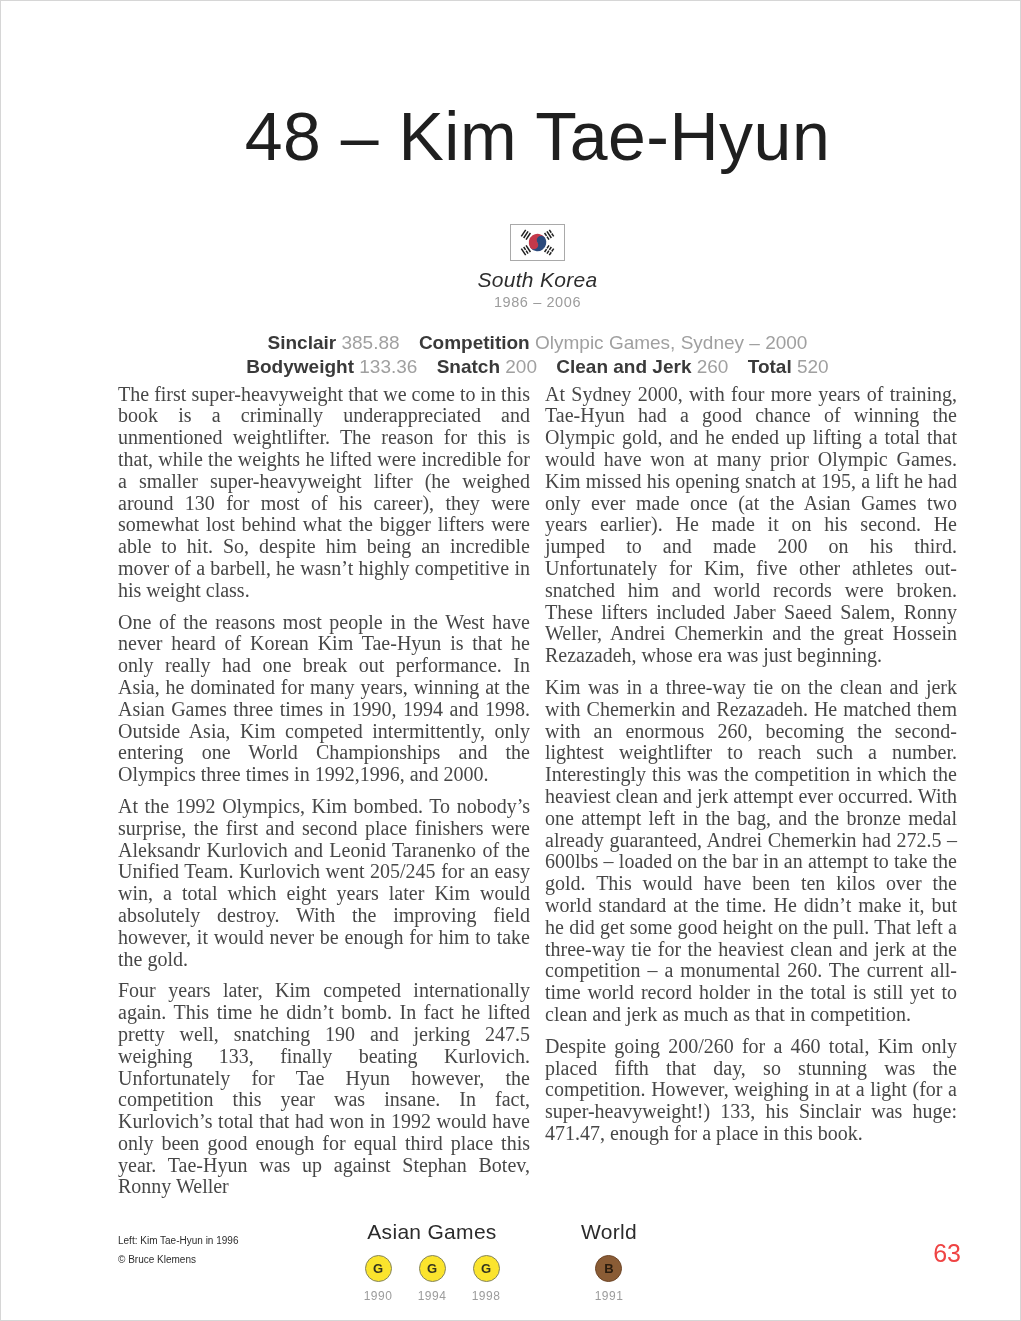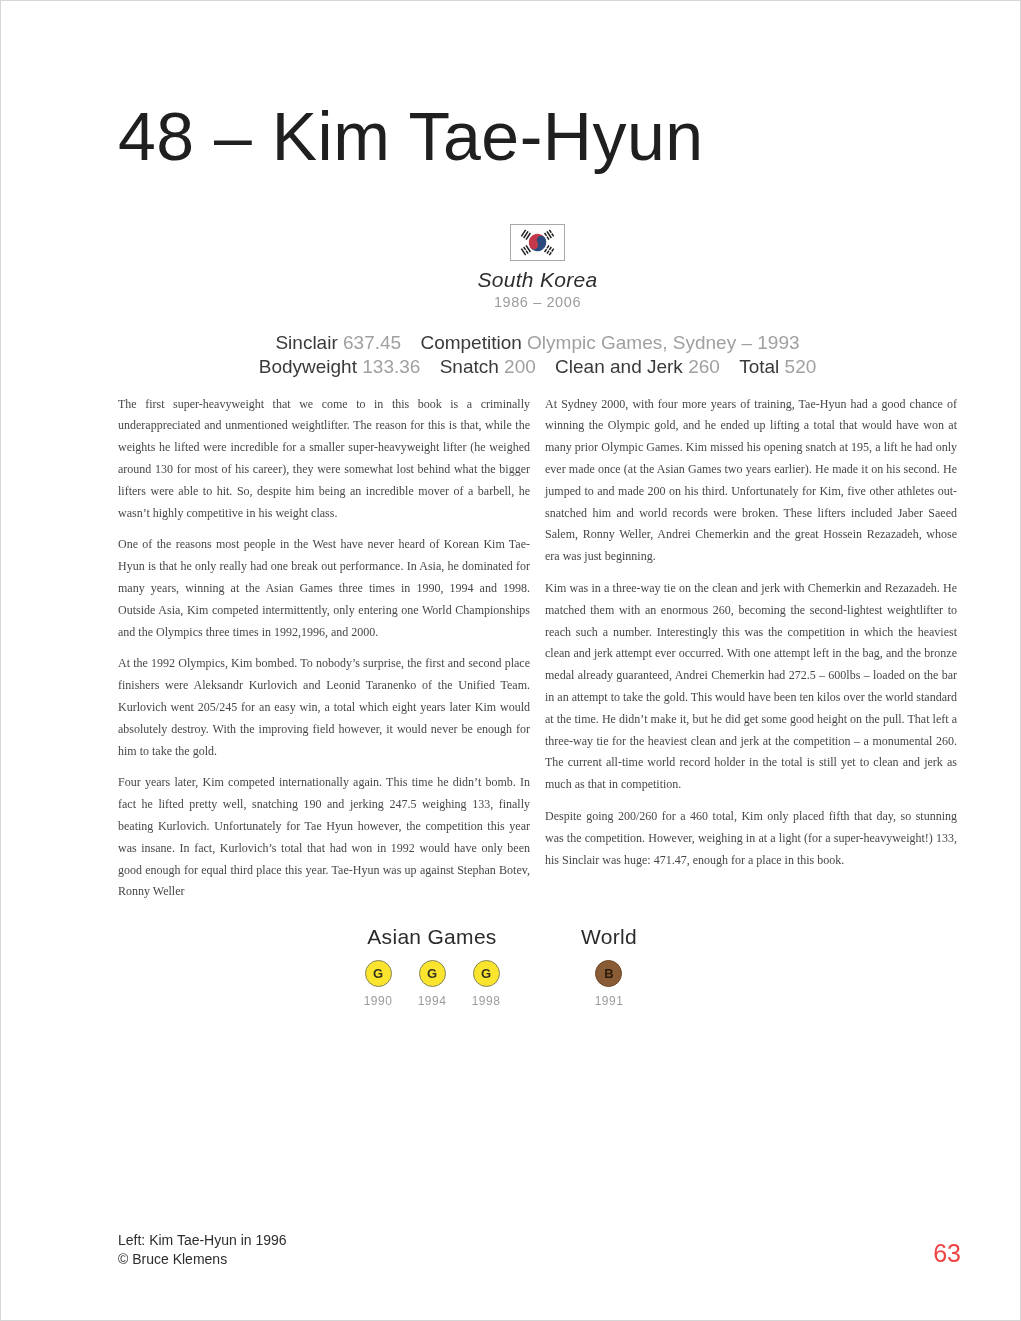--- a/index.html
+++ b/index.html
@@ -9,45 +9,45 @@
     border:1px solid #d6d6d6;
     background:#ffffff;
     font-family:"Liberation Sans", sans-serif;
     overflow:hidden;
   }
   .content{padding:0 63px 0 117px;}
 
   
   .title{
     margin:95px 0 0;
-    text-align:left;
+    text-align:center;
     font-size:68px;
     font-weight:400;
     color:#1f1f1f;
     letter-spacing:0.5px;
     line-height:1.2;
   }
   .flag-wrap{margin-top:46px;text-align:center;}
   .flag-wrap svg{border:1px solid #a9a9a9;vertical-align:top;background:#fff;}
   .country{margin-top:7px;text-align:center;font-size:21px;color:#2e2e2e;letter-spacing:0.3px;font-style:italic;}
   .era{margin-top:2px;text-align:center;font-size:14.5px;color:#9c9c9c;letter-spacing:0.6px;}
 
   
   .stats{margin-top:21px;text-align:center;line-height:24px;font-size:19px;}
   .stat{margin:0 7px;white-space:nowrap;}
-  .stat .lbl{font-weight:400;color:#3a3a3a;}
+  .stat .lbl{font-weight:700;color:#3a3a3a;}
   .stat .val{font-weight:400;color:#a0a0a0;}
 
   
   .columns{
-    margin-top:15px;
+    margin-top:5px;
     display:flex;
     gap:15px;
     font-family:"Liberation Serif", serif;
-    font-size:12px;
+    font-size:20px;
     line-height:21.8px;
     color:#474747;
   }
   .col{width:413px;text-align:justify;}
   .col p{margin:0 0 10px 0;}
   .col p:last-child{margin-bottom:0;}
 
   
   .medals{margin-top:22px;display:flex;gap:68px;padding-left:233px;}
   .medal-group{display:flex;flex-direction:column;align-items:center;}
@@ -61,21 +61,21 @@
     box-sizing:border-box;
   }
   .medal.gold{background:#fbe42d;border:1.5px solid #84845c;}
   .medal.bronze{background:#8a5c35;border:1.5px solid #6d4526;color:#2a1c0e;}
   .year-row{display:flex;margin-top:7px;}
   .year-cell{width:54px;text-align:center;font-size:12px;color:#9c9c9c;letter-spacing:0.5px;}
 
   
   .caption{
     position:absolute;left:117px;bottom:51px;
-    font-size:14px;line-height:19px;color:#2d2d2d;
+    font-size:10px;line-height:19px;color:#2d2d2d;
   }
   .page-number{
     position:absolute;right:59px;bottom:52px;
     font-size:25px;color:#ef4444;
   }
 </style>
 </head>
 <body>
 
 <div class="page">
@@ -123,22 +123,22 @@
             <rect x="0.5" y="2.4" width="4" height="1.7"></rect>
         </g>
       </svg>
     </div>
 
     <div class="country">South Korea</div>
     <div class="era">1986 – 2006</div>
 
     <div class="stats">
       <div class="stats-line">
-        <span class="stat"><span class="lbl">Sinclair</span> <span class="val">637.45</span></span>
-        <span class="stat"><span class="lbl">Competition</span> <span class="val">Olympic Games, Sydney – 1993</span></span>
+        <span class="stat"><span class="lbl">Sinclair</span> <span class="val">385.88</span></span>
+        <span class="stat"><span class="lbl">Competition</span> <span class="val">Olympic Games, Sydney – 2000</span></span>
       </div>
       <div class="stats-line">
         <span class="stat"><span class="lbl">Bodyweight</span> <span class="val">133.36</span></span>
         <span class="stat"><span class="lbl">Snatch</span> <span class="val">200</span></span>
         <span class="stat"><span class="lbl">Clean and Jerk</span> <span class="val">260</span></span>
         <span class="stat"><span class="lbl">Total</span> <span class="val">520</span></span>
       </div>
     </div>
 
     <div class="columns">

